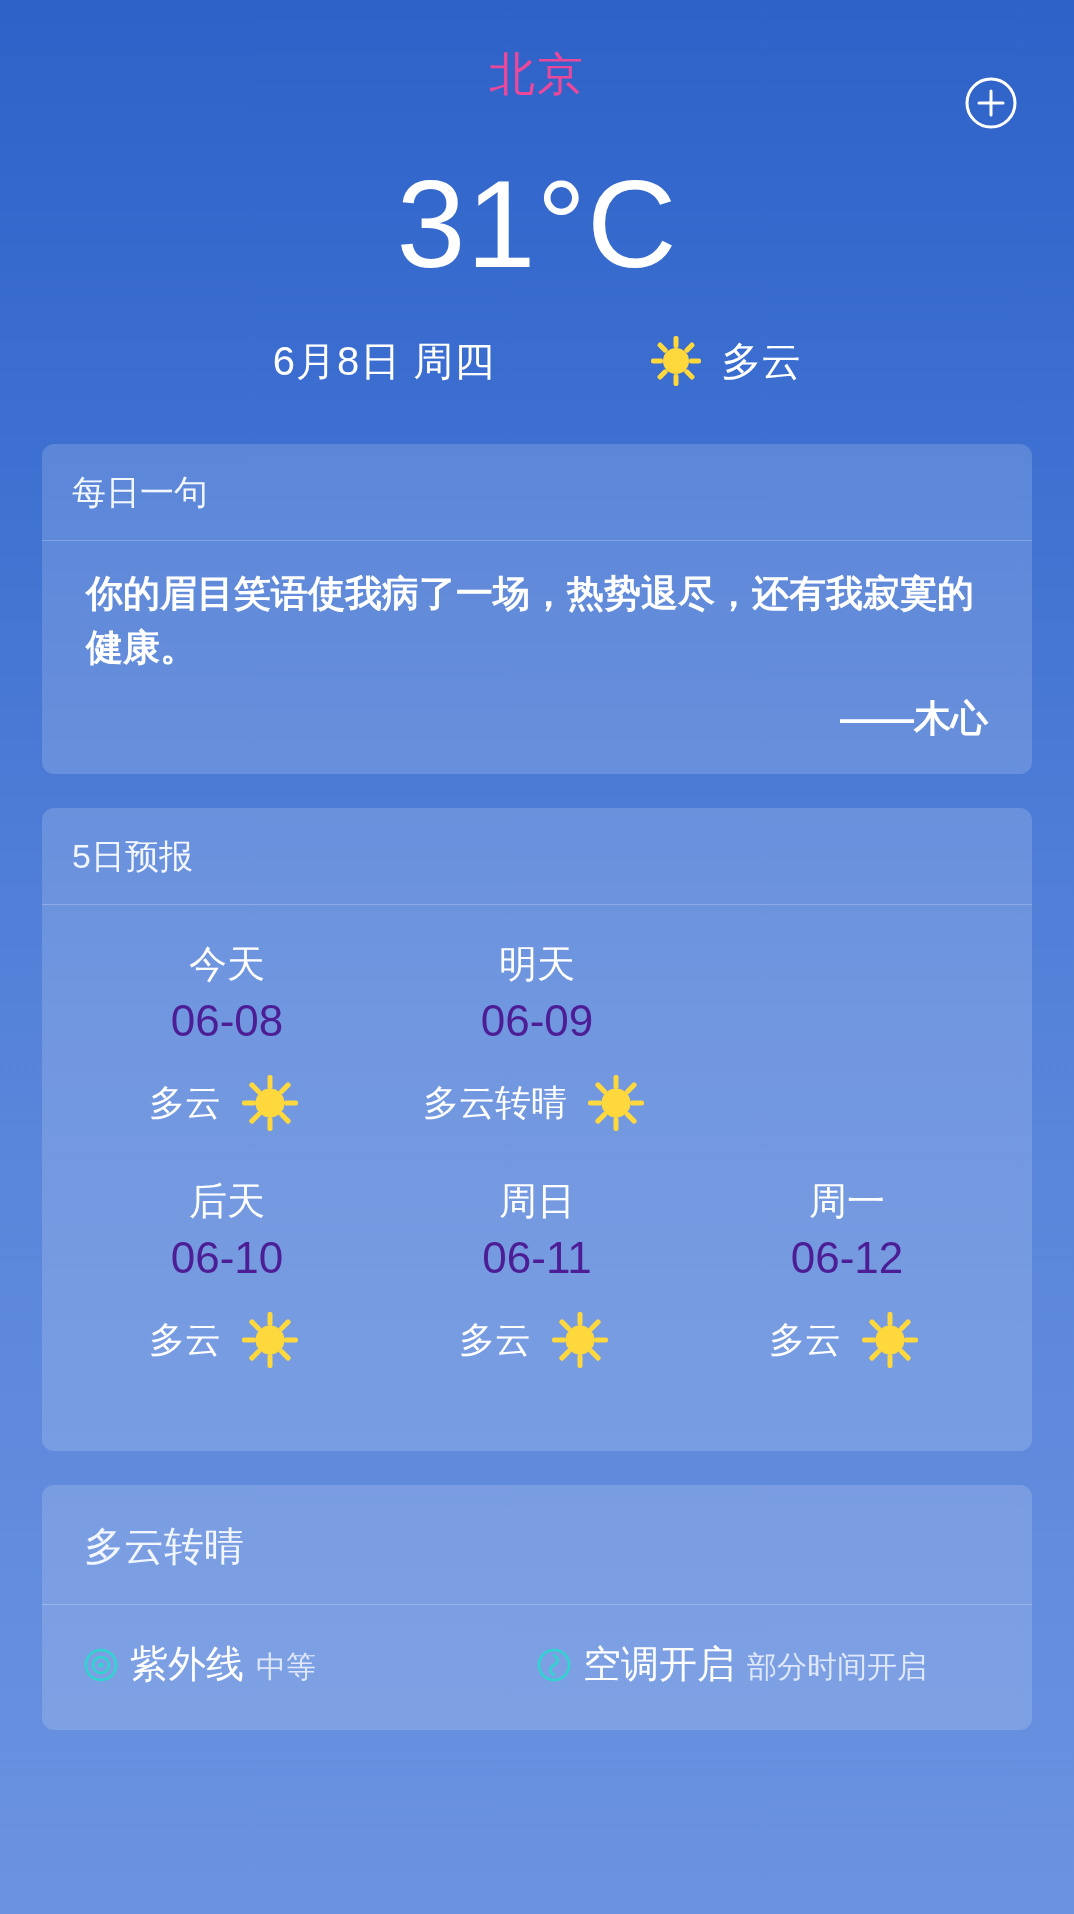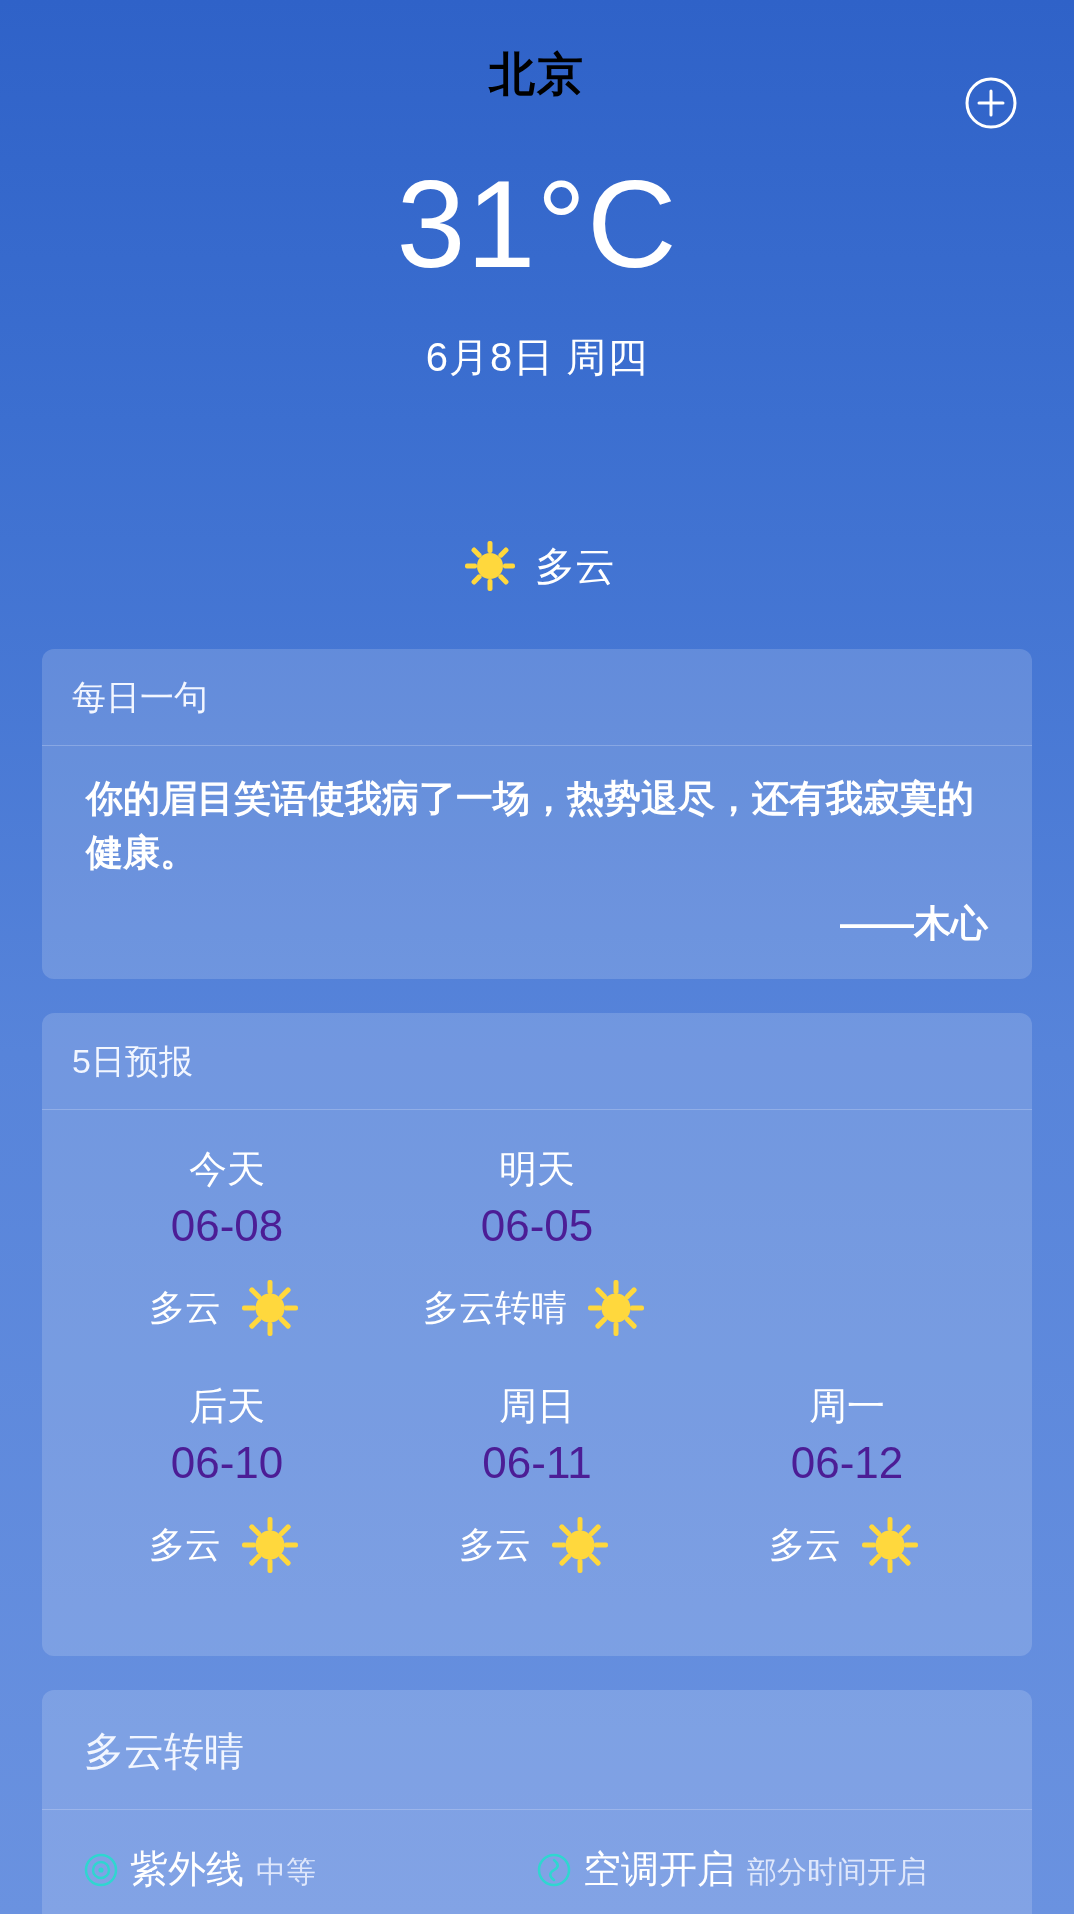--- a/index.html
+++ b/index.html
@@ -26,23 +26,23 @@
   
   .header {
     position: relative;
     height: 150px;
     display: flex;
     align-items: center;
     justify-content: center;
   }
   .city-title {
     font-size: 46px;
-    font-weight: 700;
+    font-weight: 400;
     letter-spacing: 2px;
-    color: #000000;
+    color: #ec4899;
   }
   .add-btn {
     position: absolute;
     right: 56px;
     top: 76px;
     width: 54px;
     height: 54px;
   }
   .add-btn svg { display: block; }
 
@@ -58,21 +58,20 @@
     letter-spacing: 1px;
     color: #ffffff;
   }
   .cur-row {
     margin-top: 44px;
     display: flex;
     align-items: center;
     justify-content: center;
     gap: 150px;
     padding: 0 60px;
-    flex-direction: column;
   }
   .cur-date {
     font-size: 40px;
     letter-spacing: 1px;
   }
   .cur-cond {
     display: flex;
     align-items: center;
     gap: 14px;
     font-size: 40px;
@@ -262,21 +261,21 @@
                 <span class="ray" style="width: 14px; height: 5px; transform: translate(-50%, -50%) rotate(135deg) translateX(21px);"></span>
                 <span class="ray" style="width: 14px; height: 5px; transform: translate(-50%, -50%) rotate(180deg) translateX(21px);"></span>
                 <span class="ray" style="width: 14px; height: 5px; transform: translate(-50%, -50%) rotate(225deg) translateX(21px);"></span>
                 <span class="ray" style="width: 14px; height: 5px; transform: translate(-50%, -50%) rotate(270deg) translateX(21px);"></span>
                 <span class="ray" style="width: 14px; height: 5px; transform: translate(-50%, -50%) rotate(315deg) translateX(21px);"></span>
               </span>
           </div>
         </div>
         <div class="fc-cell">
           <div class="fc-day">明天</div>
-          <div class="fc-date">06-05</div>
+          <div class="fc-date">06-09</div>
           <div class="fc-cond">
             <span>多云转晴</span>
             <span class="sun s-md" style="width: 70px; height: 70px;">
                 <span class="core" style="width: 29px; height: 29px;"></span>
                 <span class="ray" style="width: 14px; height: 5px; transform: translate(-50%, -50%) rotate(0deg) translateX(21px);"></span>
                 <span class="ray" style="width: 14px; height: 5px; transform: translate(-50%, -50%) rotate(45deg) translateX(21px);"></span>
                 <span class="ray" style="width: 14px; height: 5px; transform: translate(-50%, -50%) rotate(90deg) translateX(21px);"></span>
                 <span class="ray" style="width: 14px; height: 5px; transform: translate(-50%, -50%) rotate(135deg) translateX(21px);"></span>
                 <span class="ray" style="width: 14px; height: 5px; transform: translate(-50%, -50%) rotate(180deg) translateX(21px);"></span>
                 <span class="ray" style="width: 14px; height: 5px; transform: translate(-50%, -50%) rotate(225deg) translateX(21px);"></span>

